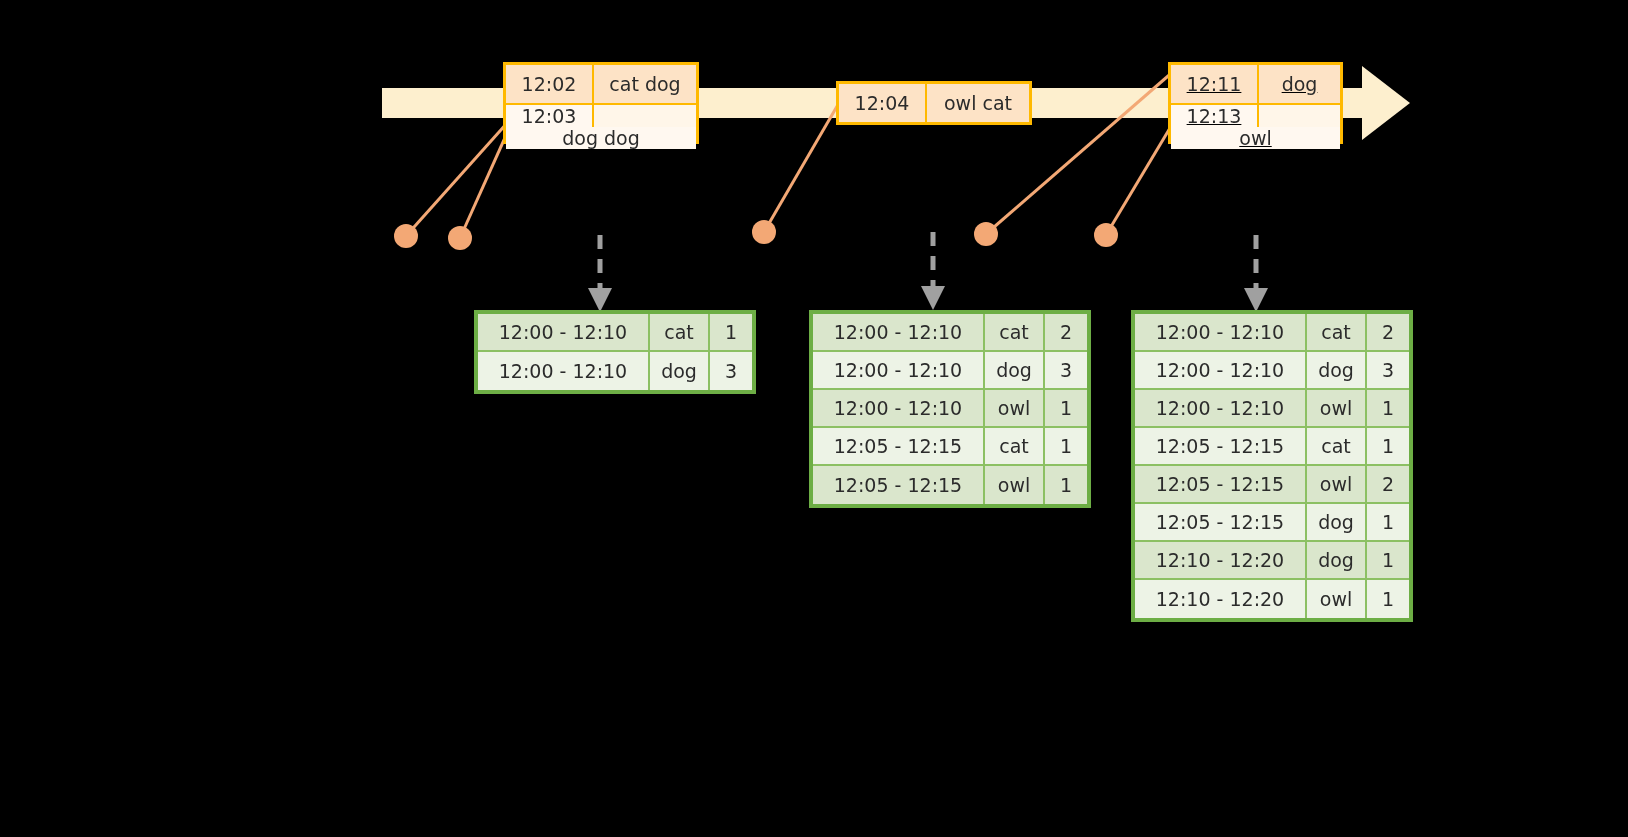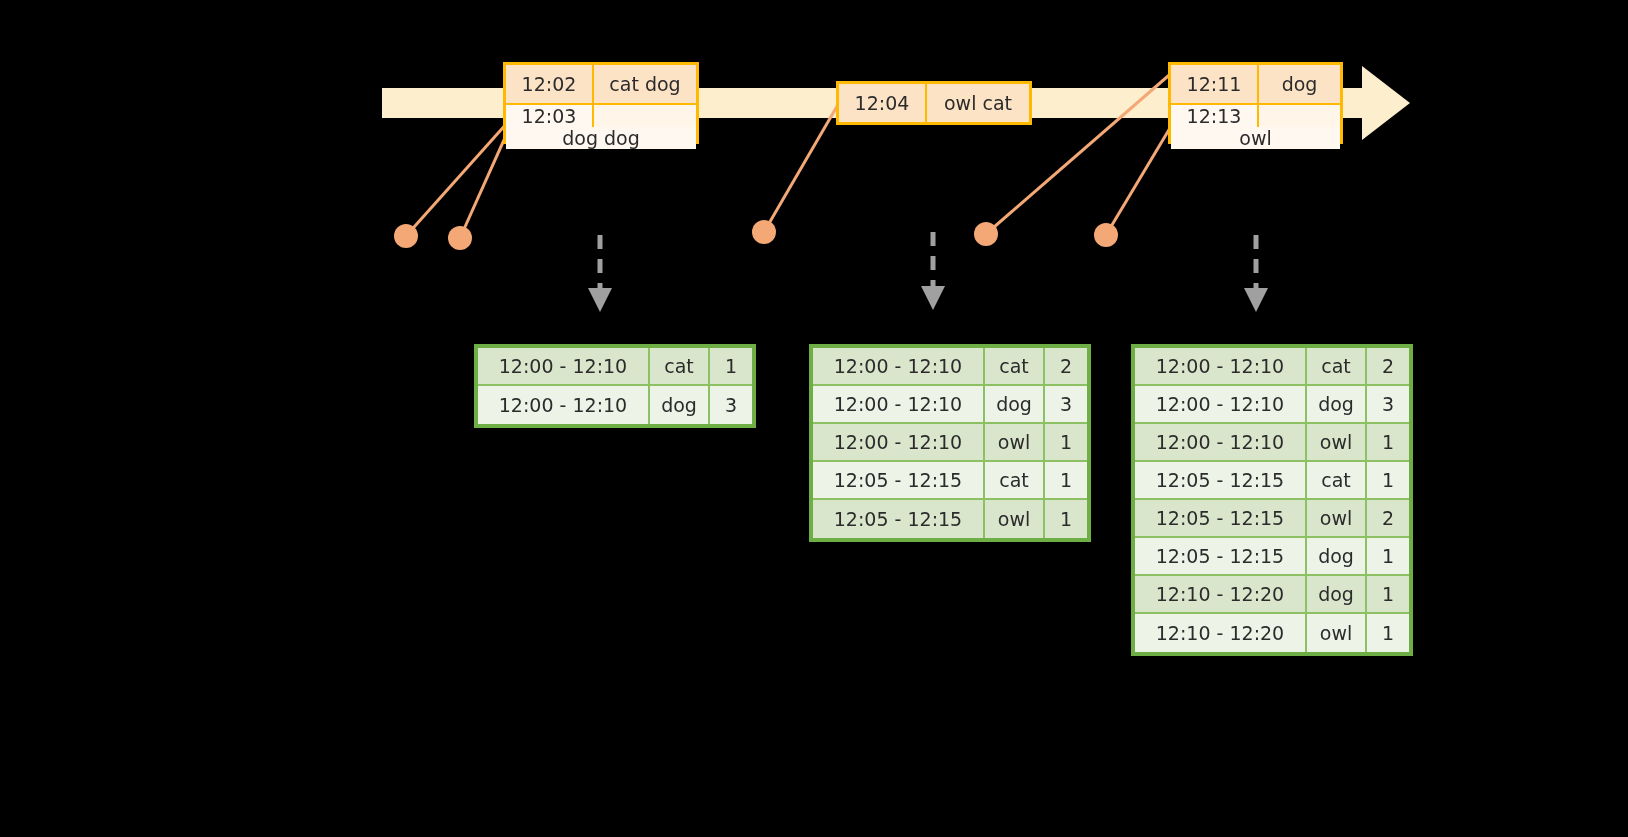--- a/index.html
+++ b/index.html
@@ -65,21 +65,21 @@
     font-size: 19px;
     color: #2b2b2b;
     box-sizing: border-box;
     background: #FFF8F0;
   }
   .evt-time { width: 88px; border-right: 2px solid #FFB900; }
   .evt-words { flex: 1; }
 
   #evt-a { left: 503px; top: 62px;  width: 196px; }
   #evt-b { left: 836px; top: 81px;  width: 196px; }
-  #evt-c { left: 1168px; top: 62px; width: 175px; }
+  #evt-c { left: 1168px; top: 62px; width: 175px; text-decoration: underline; }
 
   
   .connector-svg {
     position: absolute;
     left: 0; top: 0;
     width: 1628px; height: 837px;
     pointer-events: none;
   }
   .dot {
     position: absolute;
@@ -89,21 +89,20 @@
   }
 
   
   .res {
     position: absolute;
     border: 4px solid #6DAE45;
     box-sizing: border-box;
     background: #6DAE45;
     display: flex;
     flex-direction: column;
-    margin-top: 34px;
   }
   .res-row {
     display: flex;
     height: 38px;
     box-sizing: border-box;
   }
   .res-cell {
     display: flex;
     align-items: center;
     justify-content: center;

